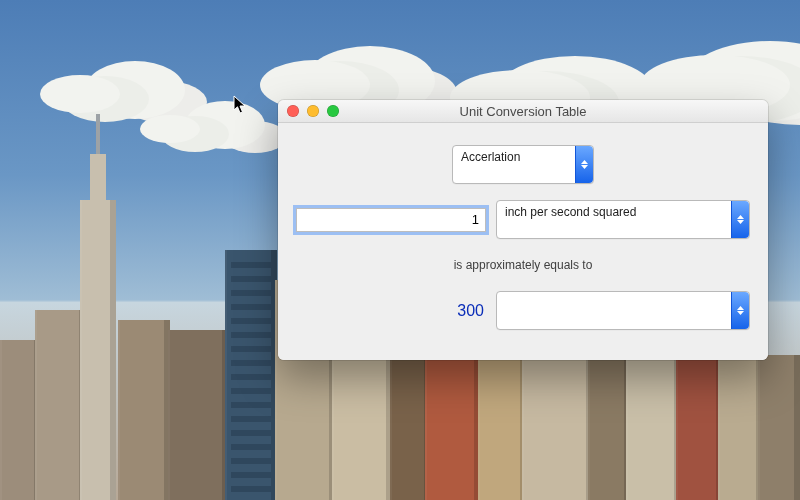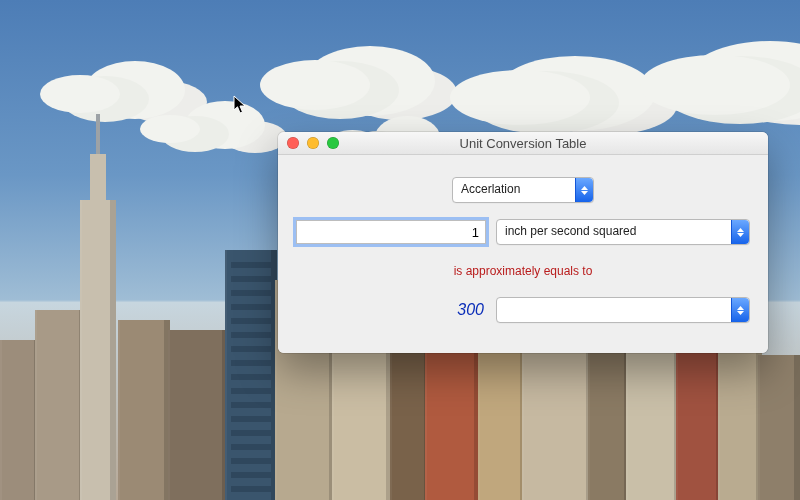--- a/index.html
+++ b/index.html
@@ -102,21 +102,21 @@
     width: 14px;
     height: 20px;
     pointer-events: none;
     z-index: 30;
   }
 
   
   .window {
     position: absolute;
     left: 278px;
-    top: 132px;
+    top: 100px;
     width: 490px;
     border-radius: 6px;
     box-shadow: 0 18px 40px rgba(0,0,0,.35), 0 0 0 1px rgba(0,0,0,.1);
     background: #ececec;
     overflow: hidden;
     z-index: 20;
   }
   .titlebar {
     height: 22px;
     background: linear-gradient(#f7f7f7, #e6e6e6);
@@ -161,21 +161,21 @@
   .row.center { justify-content: center; }
 
   .select {
     position: relative;
     height: 21px;
     background: #ffffff;
     border: 1px solid #b9b9b9;
     border-radius: 4px;
     display: inline-flex;
     align-items: center;
-    padding: 0 22px 3px 8px;
+    padding: 0 22px 16px 8px;
     font-size: 12px;
     color: #222;
     cursor: default;
     box-shadow: 0 0.5px 0 rgba(0,0,0,.05);
   }
   .select .cap {
     position: absolute;
     right: 0; top: 0; bottom: 0;
     width: 17px;
     background: linear-gradient(#6aa8ff,#1663ea);
@@ -197,31 +197,30 @@
     box-shadow: 0 0 0 3px rgba(88,151,246,.55);
     outline: none;
     font-size: 13px;
     padding: 0 6px;
     text-align: right;
     color: #000;
   }
 
   .approx {
     font-size: 12px;
-    color: #b91c1c;
+    color: #404040;
   }
 
   .result {
     width: 182px;
     text-align: right;
     font-size: 16px;
     color: #0a2db8;
     font-weight: 400;
     padding-right: 2px;
-    font-style: italic;
   }
 </style>
 </head>
 <body>
 
 <div class="desktop">
 
   <div class="clouds">
     <div class="cloud c1"></div>
     <div class="cloud c2"></div>

